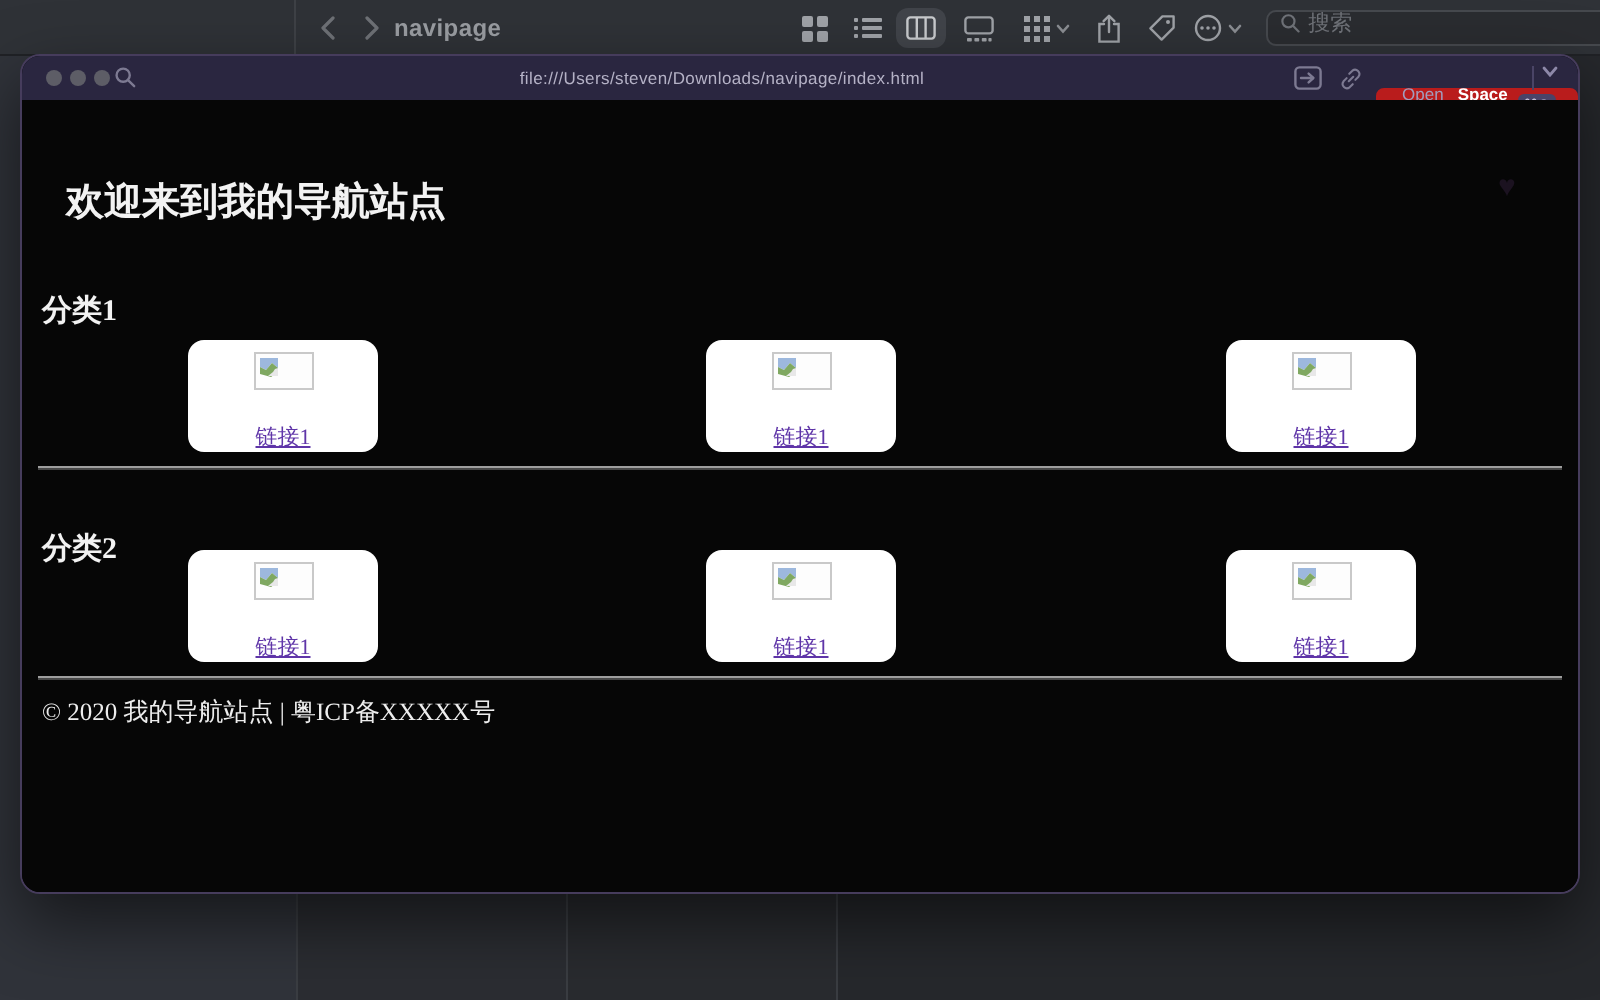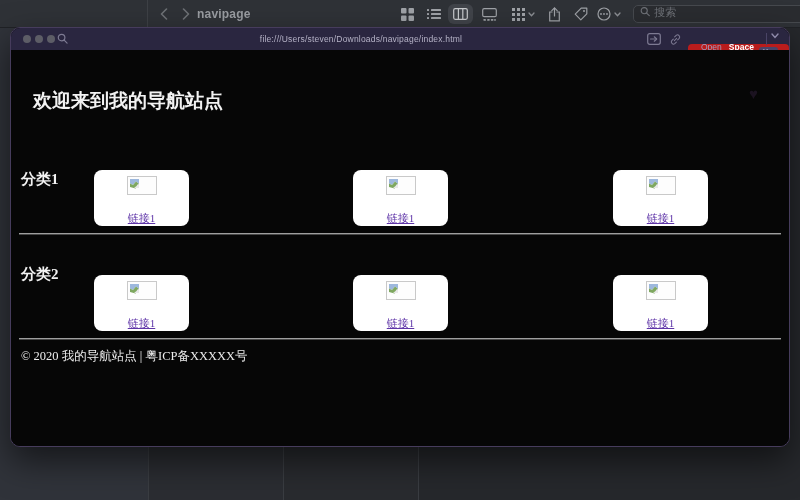--- a/index.html
+++ b/index.html
@@ -60,21 +60,21 @@
     padding:1px 3px; }
   .open-chevron { position:absolute; left:760px; top:5px; color:#8d88a8; }
   .chrome-vsep { position:absolute; left:755px; top:5px; width:1px; height:12px; background:#4a4466; }
 
   
   .page { position:absolute; top:22px; left:0; right:0; bottom:0; background:#060606;
     font-family:"Liberation Serif","DejaVu Serif",serif; color:#f2f2f2; }
   .h1 { position:absolute; left:22px; top:38px; font-size:19px; font-weight:700; }
   .heart { position:absolute; left:738px; top:36px; font-size:15px; color:#1b1220; }
   .h2 { position:absolute; left:10px; font-size:15px; font-weight:700; }
-  .h2.s1 { top:96px;margin-top:24px; } .h2.s2 { top:215px;text-align:right; }
+  .h2.s1 { top:96px; } .h2.s2 { top:215px;text-align:right; }
   .card { position:absolute; width:95px; height:56px; background:#ffffff; border-radius:8px;
     display:flex; flex-direction:column; align-items:center; }
   .row1 { top:120px; } .row2 { top:225px; }
   .c1 { left:83px; } .c2 { left:342px; } .c3 { left:602px; }
   .imgbox { width:30px; height:30px; border:1px solid #c9c9c9; background:#fdfdfd;
     margin-top:6px; position:relative; }
   .imgbox svg { position:absolute; left:1px; top:1px; }
   .cardlink { margin-top:16px; font-size:11px; color:#5f35a8; text-decoration:underline;
     font-family:"Liberation Serif","DejaVu Serif",serif; }
   .hr { position:absolute; left:8px; right:8px; height:0;

